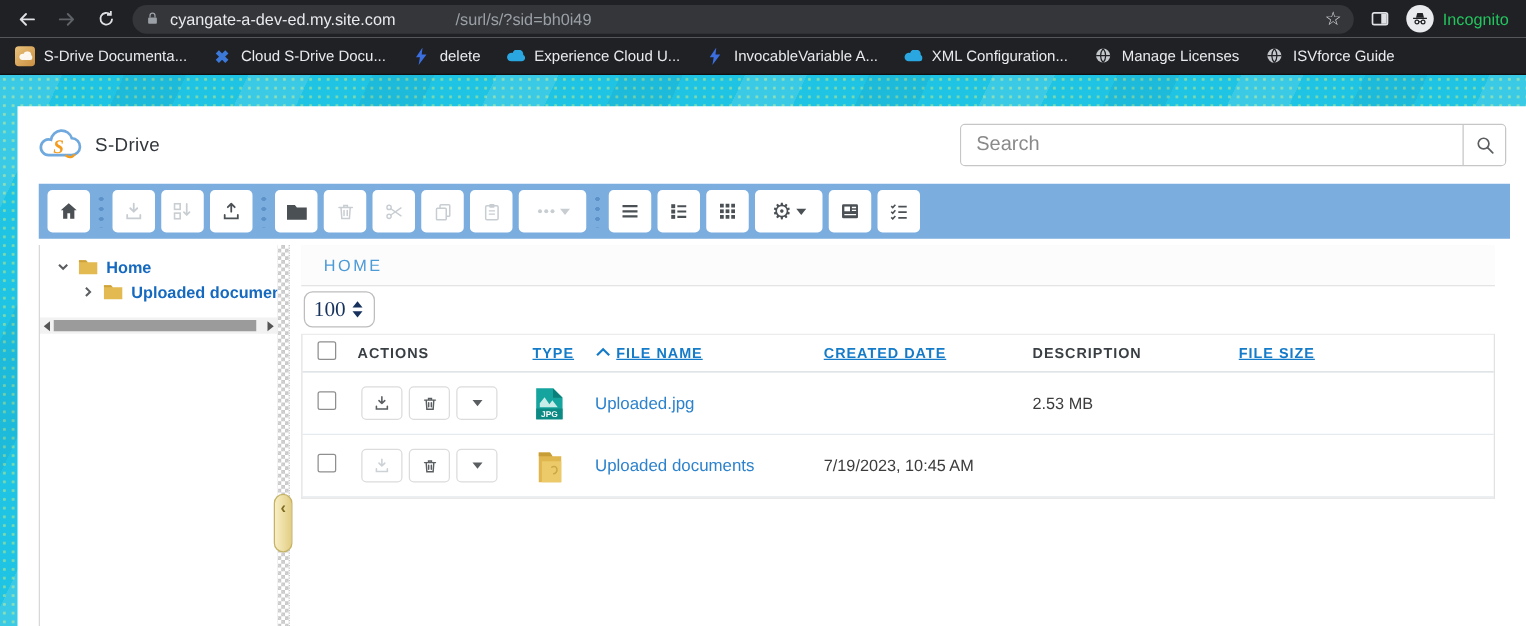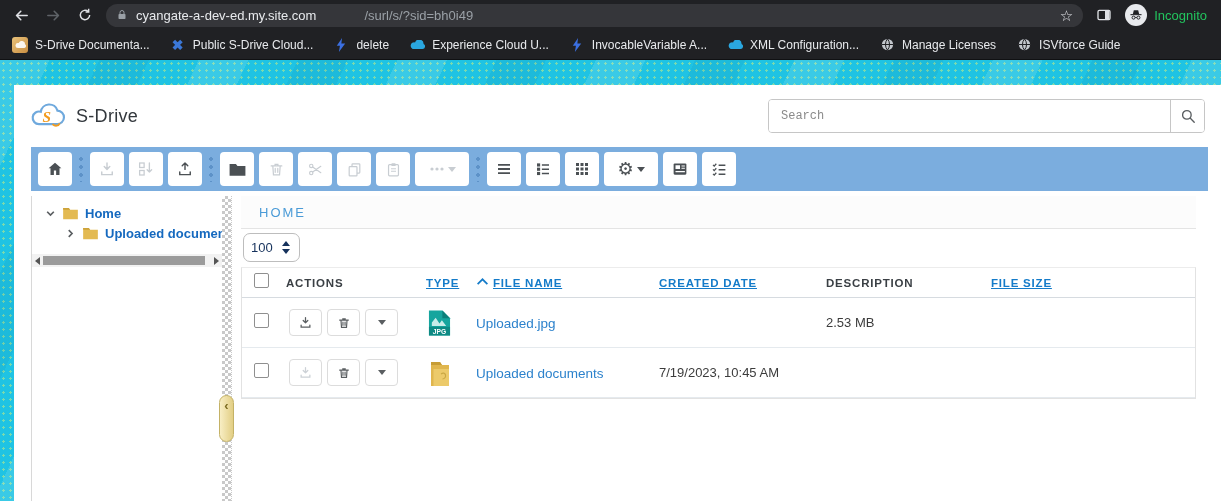--- a/index.html
+++ b/index.html
@@ -30,23 +30,23 @@
   .page { position:relative; height:441px;
     background-color:var(--cyan,#1fc3e3);
     background-image:
       repeating-linear-gradient(115deg, rgba(255,255,255,.12) 0 45px, rgba(255,255,255,0) 45px 90px, rgba(0,70,110,.07) 90px 135px, rgba(255,255,255,0) 135px 180px),
       radial-gradient(circle, rgba(215,240,120,.5) 1px, rgba(0,0,0,0) 1.4px);
     background-size:auto, 7px 7px; }
   .card { position:absolute; left:14px; top:25px; right:0; bottom:0; background:#fff; display:flex; flex-direction:column; }
 
   .card-header { height:62px; display:flex; align-items:center; justify-content:space-between; padding:0 16px; }
   .brand { display:flex; align-items:center; gap:10px; }
-  .brand-title { font-size:18px; color:#32373c; letter-spacing:.3px; }
+  .brand-title { font-size:15px; color:#32373c; letter-spacing:.3px; }
   .searchbox { width:437px; height:34px; border:1px solid #c6c6c6; border-radius:4px; display:flex; overflow:hidden; background:#fff; }
-  .searchbox input { flex:1; border:0; outline:none; padding:0 12px; font-size:12px; color:#7f1d1d; font-family:Liberation Mono, monospace; }
+  .searchbox input { flex:1; border:0; outline:none; padding:0 12px; font-size:16px; color:#7f1d1d; font-family:Liberation Sans, sans-serif; }
   .searchbox input::placeholder { color:#8a8a8a; }
   .search-btn { width:34px; border:0; border-left:1px solid #c6c6c6; background:#fff; display:flex; align-items:center; justify-content:center; color:#5a5e61; }
 
   
   .toolbar { height:44px; margin:0 13px 0 17px; background:var(--toolbar_bg,#7badde); display:flex; align-items:center; padding:0 7px; gap:5px; }
   .tb-btn { width:34px; height:34px; background:#fff; border:0; border-radius:4px; display:flex; align-items:center; justify-content:center; color:var(--icon_dark,#4b5054); flex:0 0 auto; }
   .tb-btn.wide { width:54px; gap:3px; }
   .tb-btn.disabled { color:var(--icon_disabled,#c8cdd2); }
   .tb-sep { width:4px; height:26px; margin:0 2px; flex:0 0 auto;
     background-image:radial-gradient(circle at 2px 3px, #5d92c8 1.7px, rgba(0,0,0,0) 1.8px);
@@ -70,21 +70,21 @@
     background-image:linear-gradient(45deg,#c9c9c9 25%,rgba(0,0,0,0) 25%,rgba(0,0,0,0) 75%,#c9c9c9 75%),linear-gradient(45deg,#c9c9c9 25%,rgba(0,0,0,0) 25%,rgba(0,0,0,0) 75%,#c9c9c9 75%);
     background-size:6px 6px; background-position:0 0,3px 3px; }
   .split-handle { position:absolute; left:-3px; top:199px; width:15px; height:47px; border-radius:8px;
     background:linear-gradient(to right,#f8eec4,#e2ce84); border:1px solid #c4b266; display:flex; justify-content:center; padding-top:3px;
     color:#7c6c22; font-size:13px; font-weight:bold; line-height:1; }
 
   .main-col { flex:1; min-width:0; border-left:1px dotted #c9c9c9; padding:0 25px 0 9px; }
   .crumb-row { height:33px; display:flex; align-items:center; padding-left:18px; background:#fcfcfc; border-bottom:1px solid #e4e4e4; }
   .crumb { color:#4b9bd7; font-size:13px; letter-spacing:2px; }
   .pagesize { margin:4px 0 0 2px; width:57px; height:29px; border:1px solid #bdbdbd; border-radius:7px; display:flex; align-items:center; padding:0 7px; gap:5px; background:#fff; }
-  .pagesize input { width:26px; border:0; outline:none; font-size:13px; color:#16325c; font-family:Liberation Sans, sans-serif; background:none; }
+  .pagesize input { width:26px; border:0; outline:none; font-size:17px; color:#16325c; font-family:Liberation Serif, serif; background:none; }
   .spin { display:flex; flex-direction:column; gap:3px; }
   .spin-up { width:0;height:0;border-left:4px solid transparent;border-right:4px solid transparent;border-bottom:5px solid #16325c; }
   .spin-dn { width:0;height:0;border-left:4px solid transparent;border-right:4px solid transparent;border-top:5px solid #16325c; }
 
   
   .ftable { margin-top:5px; border:1px solid #e2e2e2; border-top:1px solid #ececec; }
   .trow { display:grid; grid-template-columns:40px 144px 50px 183px 167px 165px auto; align-items:center; }
   .thead { height:30px; border-bottom:1px solid #d6dbe0; }
   .th { font-size:11.5px; font-weight:bold; letter-spacing:.8px; color:#3a3f44; display:flex; gap:4px; }
   .th.sortable { color:var(--header_blue,#147bc9);text-decoration:underline; }
@@ -153,21 +153,21 @@
   <div class="bm">
     <span class="fav fav-sdrive">
       <svg width="11" height="8" viewBox="0 0 22 14">
           <path d="M6 13a5 5 0 1 1 1.4-9.8A6.5 6.5 0 0 1 20 5.5 4 4 0 0 1 18.5 13z" fill="#fff" opacity=".9"></path>
         </svg>
     </span>
     <span class="bm-label">S-Drive Documenta...</span>
   </div>
   <div class="bm">
     <span class="fav fav-x">✖</span>
-    <span class="bm-label">Public S-Drive Cloud...</span>
+    <span class="bm-label">Cloud S-Drive Docu...</span>
   </div>
   <div class="bm">
     <span class="fav">
       <svg width="10" height="14" viewBox="0 0 14 20">
           <path d="M8.5 0L1 11h4.5L4 20l9-12H7.5z" fill="#3b6fe0"></path>
         </svg>
     </span>
     <span class="bm-label">delete</span>
   </div>
   <div class="bm">

